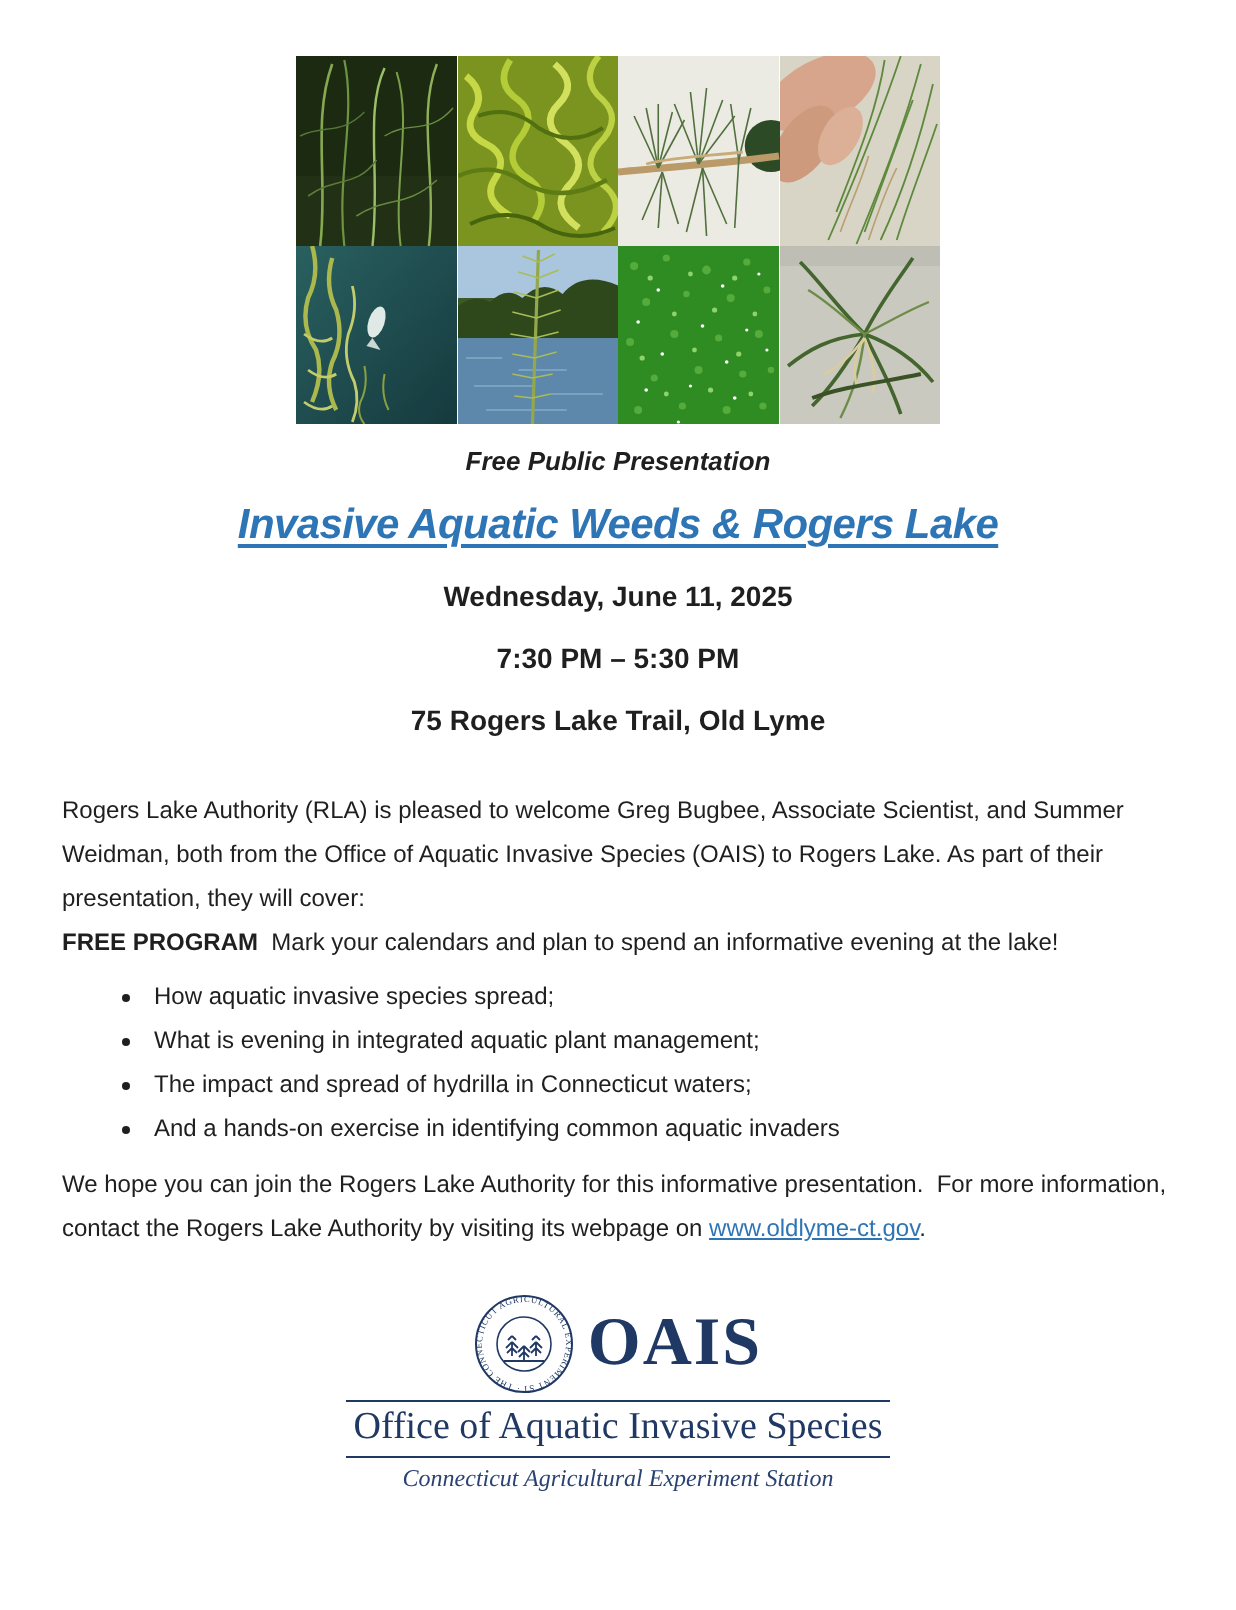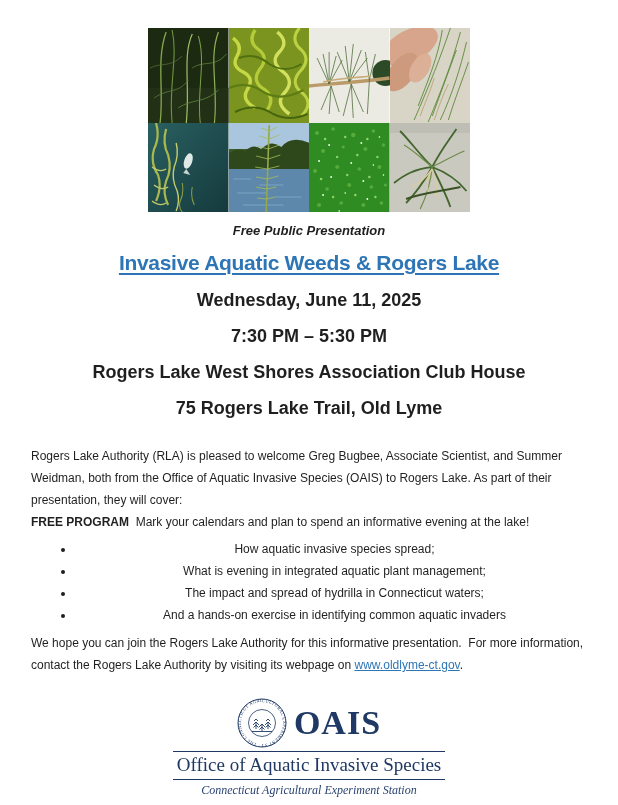--- a/index.html
+++ b/index.html
@@ -34,43 +34,43 @@
   .title{
     margin:13px 10px 0;
     text-align:center;
     font-size:21px;
     font-weight:bold;
     letter-spacing:-0.3px;
     color:#2E75B6;
     text-decoration:underline;
     text-decoration-thickness:2px;
     text-underline-offset:3px;
+    font-style:italic;
   }
   .info{
     margin-top:15px;
     text-align:center;
-    font-size:18px;
+    font-size:14px;
     font-weight:bold;
     color:#1f1f1f;
   }
   
   .content{
     margin:26px 26px 0 31px;
     font-size:12px;
     line-height:22px;
     color:#1f1f1f;
   }
   .para{margin:0;}
   .para.intro{margin-top:6px;}
   .para.closing{margin-top:6px;}
   .bullets{
     margin:5px 0 5px;
     padding-left:44px;
     list-style-type:disc;
-    text-align:center;
   }
   .bullets li{
     padding-left:2px;
     line-height:22px;
   }
   .link{
     color:#2E75B6;
     text-decoration:underline;
     cursor:pointer;
     margin-top:43px;
@@ -320,21 +320,20 @@
         </g>
         <path d="M16,76 C32,70 52,68 70,64" stroke="#3a5226" stroke-width="2" fill="none"></path>
       </svg>
     </div>
   </div>
 
   <div class="kicker">Free Public Presentation</div>
   <h1 class="title">Invasive Aquatic Weeds &amp; Rogers Lake</h1>
   <div class="info">Wednesday, June 11, 2025</div>
   <div class="info">7:30 PM – 5:30 PM</div>
-  <div class="info">Rogers Lake West Shores Association Club House</div>
   <div class="info">75 Rogers Lake Trail, Old Lyme</div>
 
   <div class="content">
     <p class="para intro">Rogers Lake Authority (RLA) is pleased to welcome Greg Bugbee, Associate Scientist, and Summer Weidman, both from the Office of Aquatic Invasive Species (OAIS) to Rogers Lake. As part of their presentation, they will cover:</p>
     <p class="para"><strong>FREE PROGRAM</strong><span>&nbsp; Mark your calendars and plan to spend an informative evening at the lake!</span></p>
     <ul class="bullets">
       <li>How aquatic invasive species spread;</li>
       <li>What is evening in integrated aquatic plant management;</li>
       <li>The impact and spread of hydrilla in Connecticut waters;</li>
       <li>And a hands-on exercise in identifying common aquatic invaders</li>

